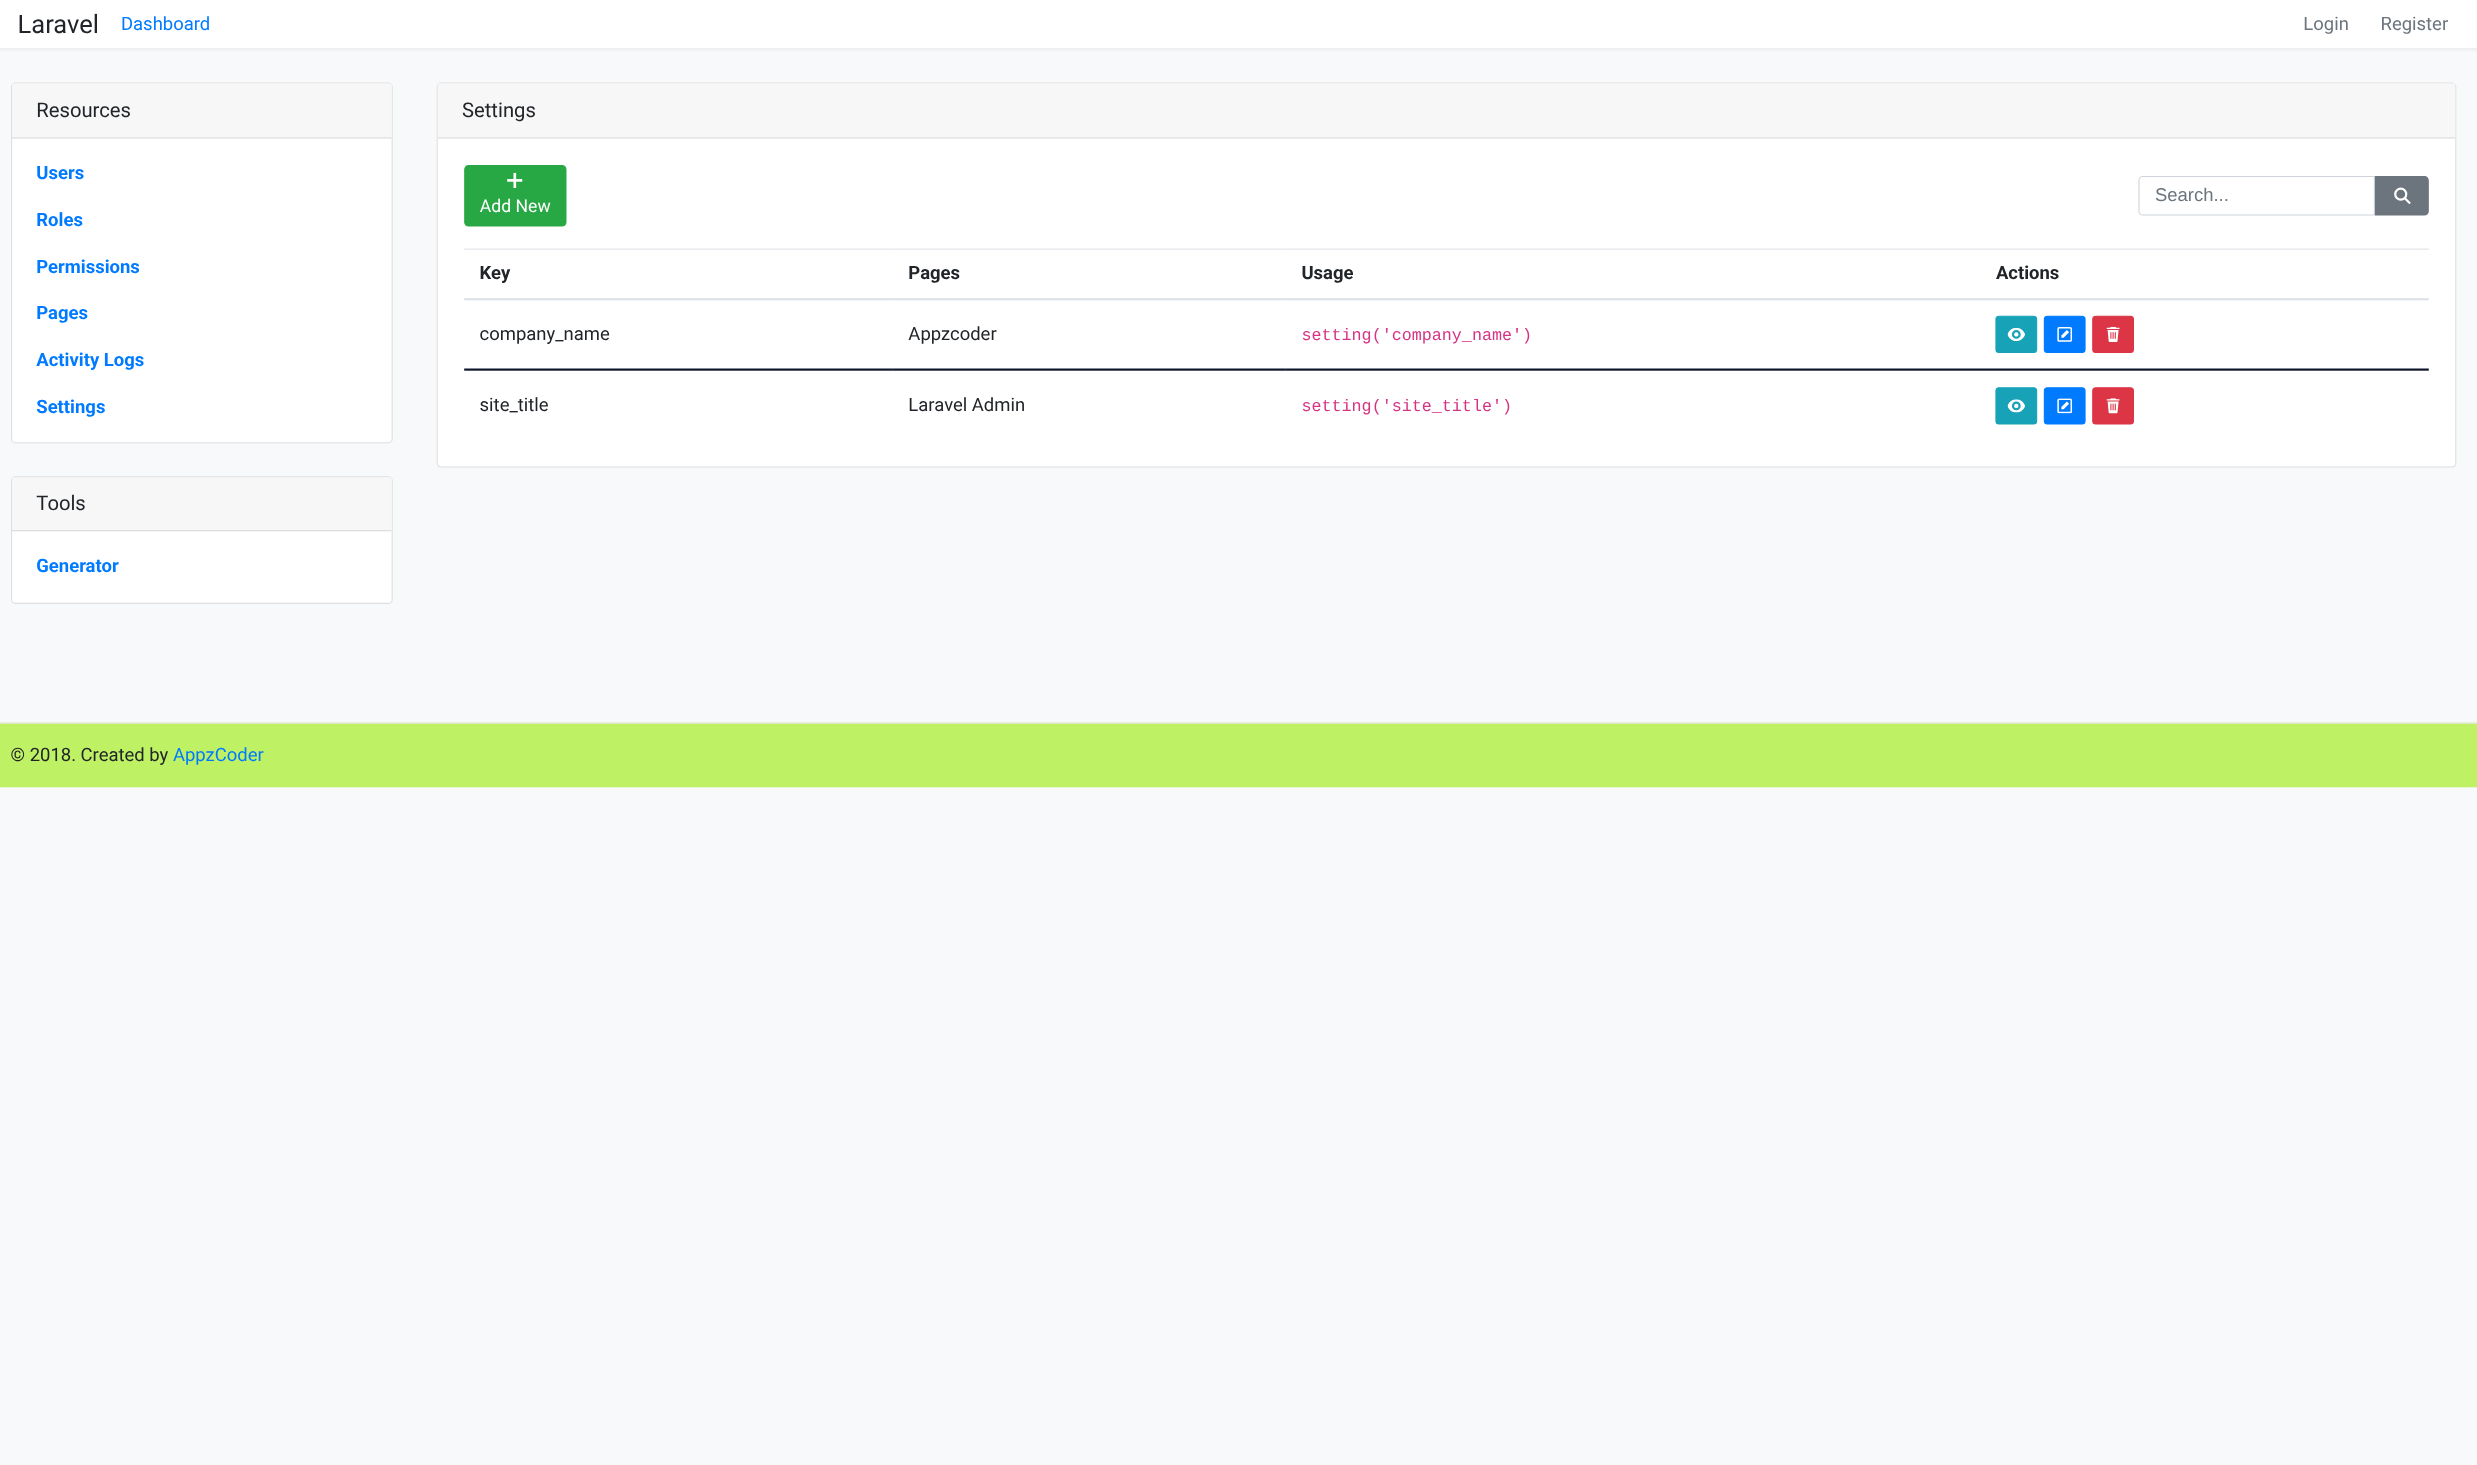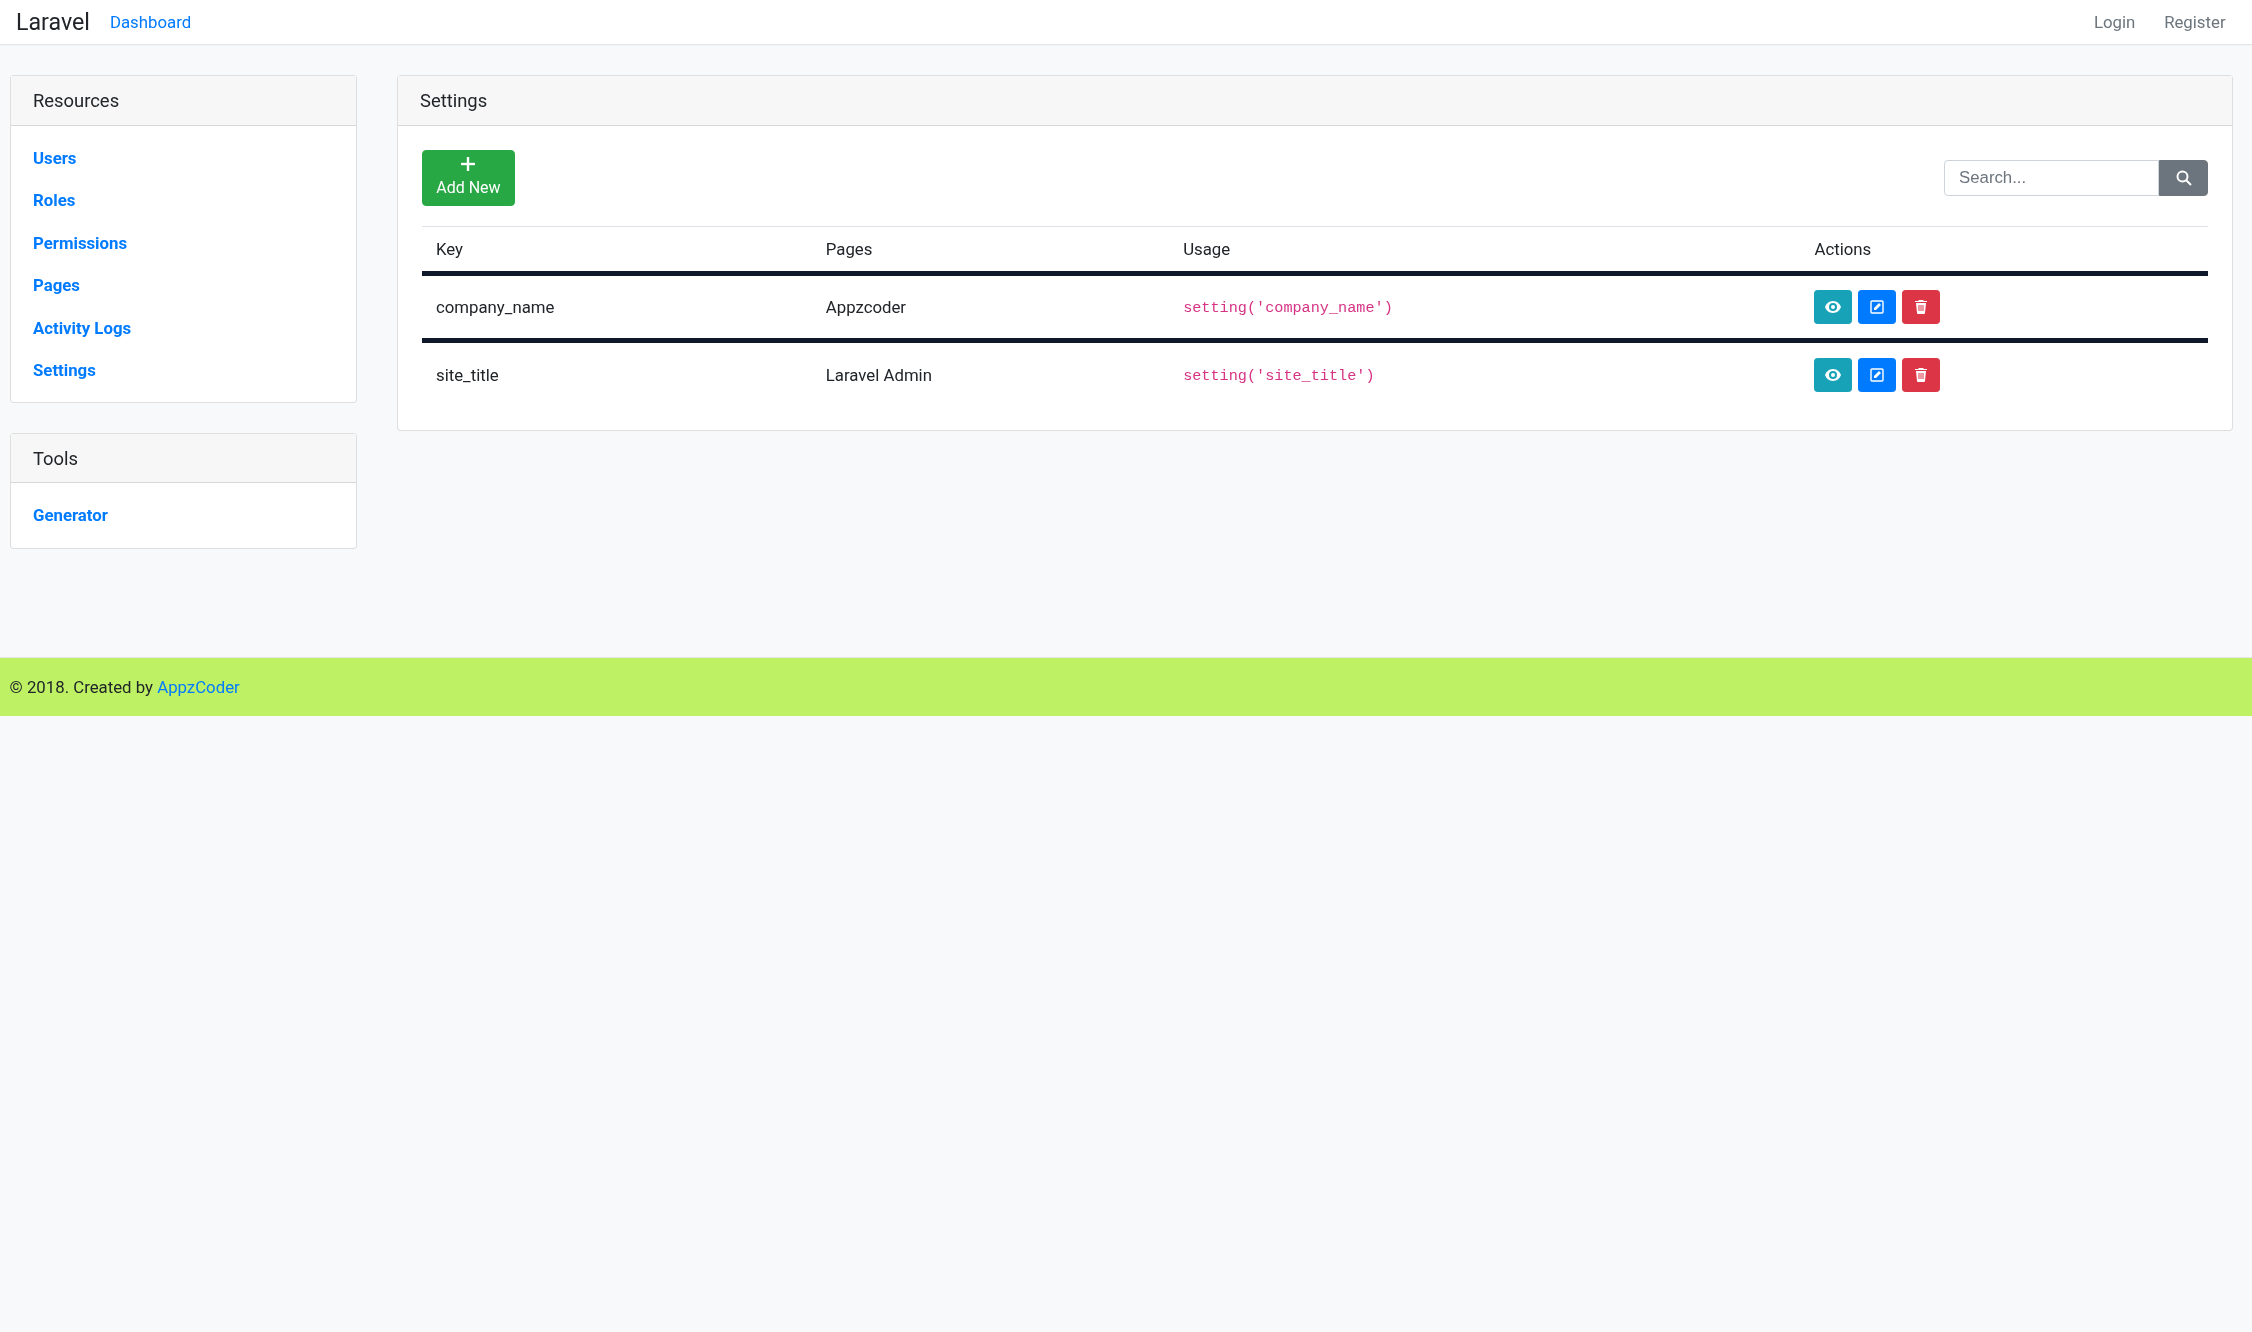--- a/index.html
+++ b/index.html
@@ -123,26 +123,26 @@
       display: flex;
       align-items: center;
     }
 
     table { width: 100%; border-collapse: collapse; }
     thead th {
       text-align: left;
       padding: .75rem .9rem;
       border-top: 1px solid #dee2e6;
       border-bottom: 2px solid #dee2e6;
-      font-weight: 400;
+      font-weight: 700;
       font-size: 1.05rem;
     }
     tbody td {
       padding: .9rem;
-      border-top: 5px solid #0f172a;
+      border-top: 2px solid #0f172a;
       font-size: 1.05rem;
       vertical-align: middle;
     }
     code {
       font-family: SFMono-Regular, Menlo, Monaco, Consolas, "Liberation Mono", monospace;
       color: #d63384;
       font-size: .95rem;
     }
     .action-btns { display: flex; gap: .35rem; }
     .action-btns .btn { width: 38px; height: 34px; justify-content: center; padding: 0; }

